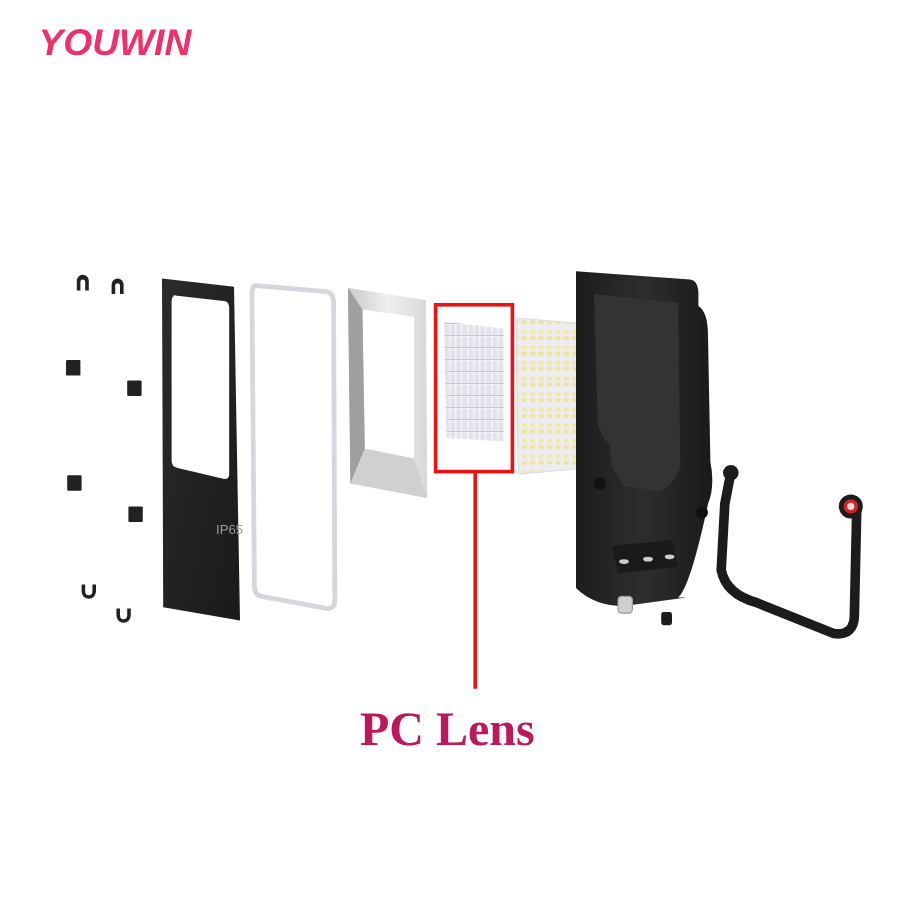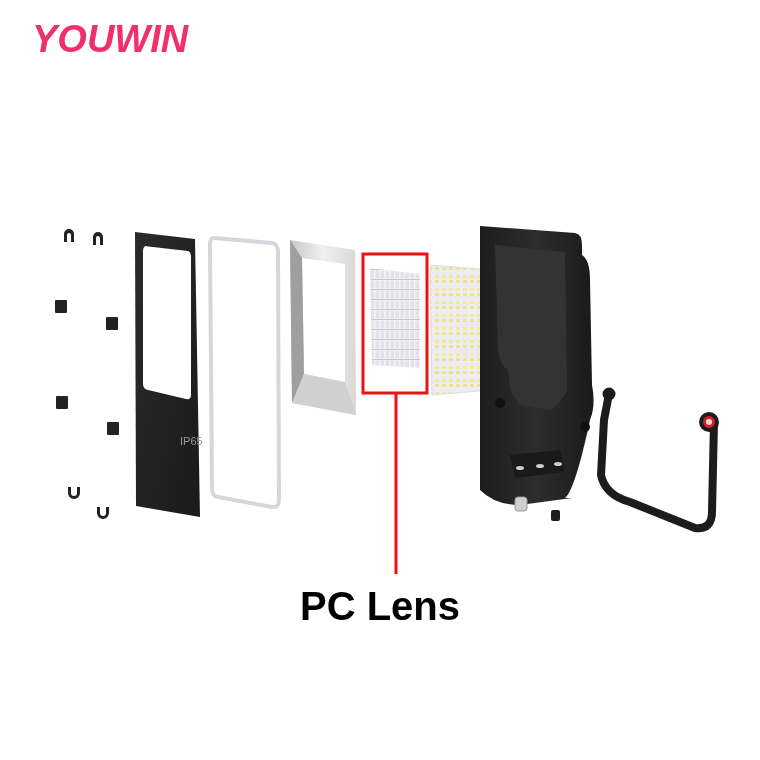--- a/index.html
+++ b/index.html
@@ -1,17 +1,17 @@
 <!DOCTYPE html>
 <html><head>
 <meta charset="utf-8">
 <style>
   html,body{margin:0;padding:0;background:#ffffff;}
   body{width:760px;height:760px;position:relative;overflow:hidden;font-family:"Liberation Sans",sans-serif;}
-  .brand{position:absolute;left:32px;top:18px;font-size:38px;font-weight:bold;font-style:italic;letter-spacing:0px;}
+  .brand{position:absolute;left:32px;top:18px;font-size:31px;font-weight:bold;font-style:italic;letter-spacing:0px;}
   .abs{position:absolute;}
   .label{position:absolute;left:300px;top:584px;font-size:40px;font-weight:bold;}
 </style>
 </head>
 <body>
 
 <div class="brand" style="color: rgb(240, 48, 106);">YOUWIN</div>
 
 <svg class="abs" style="left:0;top:0" width="760" height="760">
   <defs>
@@ -98,13 +98,13 @@
 
   <g>
     <rect x="515" y="497" width="12" height="14" rx="3" fill="#cfcfcf" stroke="#999" stroke-width="1"></rect>
     <rect x="551" y="510" width="9" height="11" rx="2" fill="#1c1c1c"></rect>
   </g>
 
   <rect x="363" y="254" width="64" height="139" fill="none" stroke="#ee1111" stroke-width="3"></rect>
   <line x1="396" y1="393" x2="396" y2="574" stroke="#ee1111" stroke-width="3"></line>
 </svg>
 
-<div class="label" style="color: #000000;">PC Lens</div>
+<div class="label" style="color: #be185d; font-family: Liberation Serif, serif;">PC Lens</div>
 
 </body></html>

